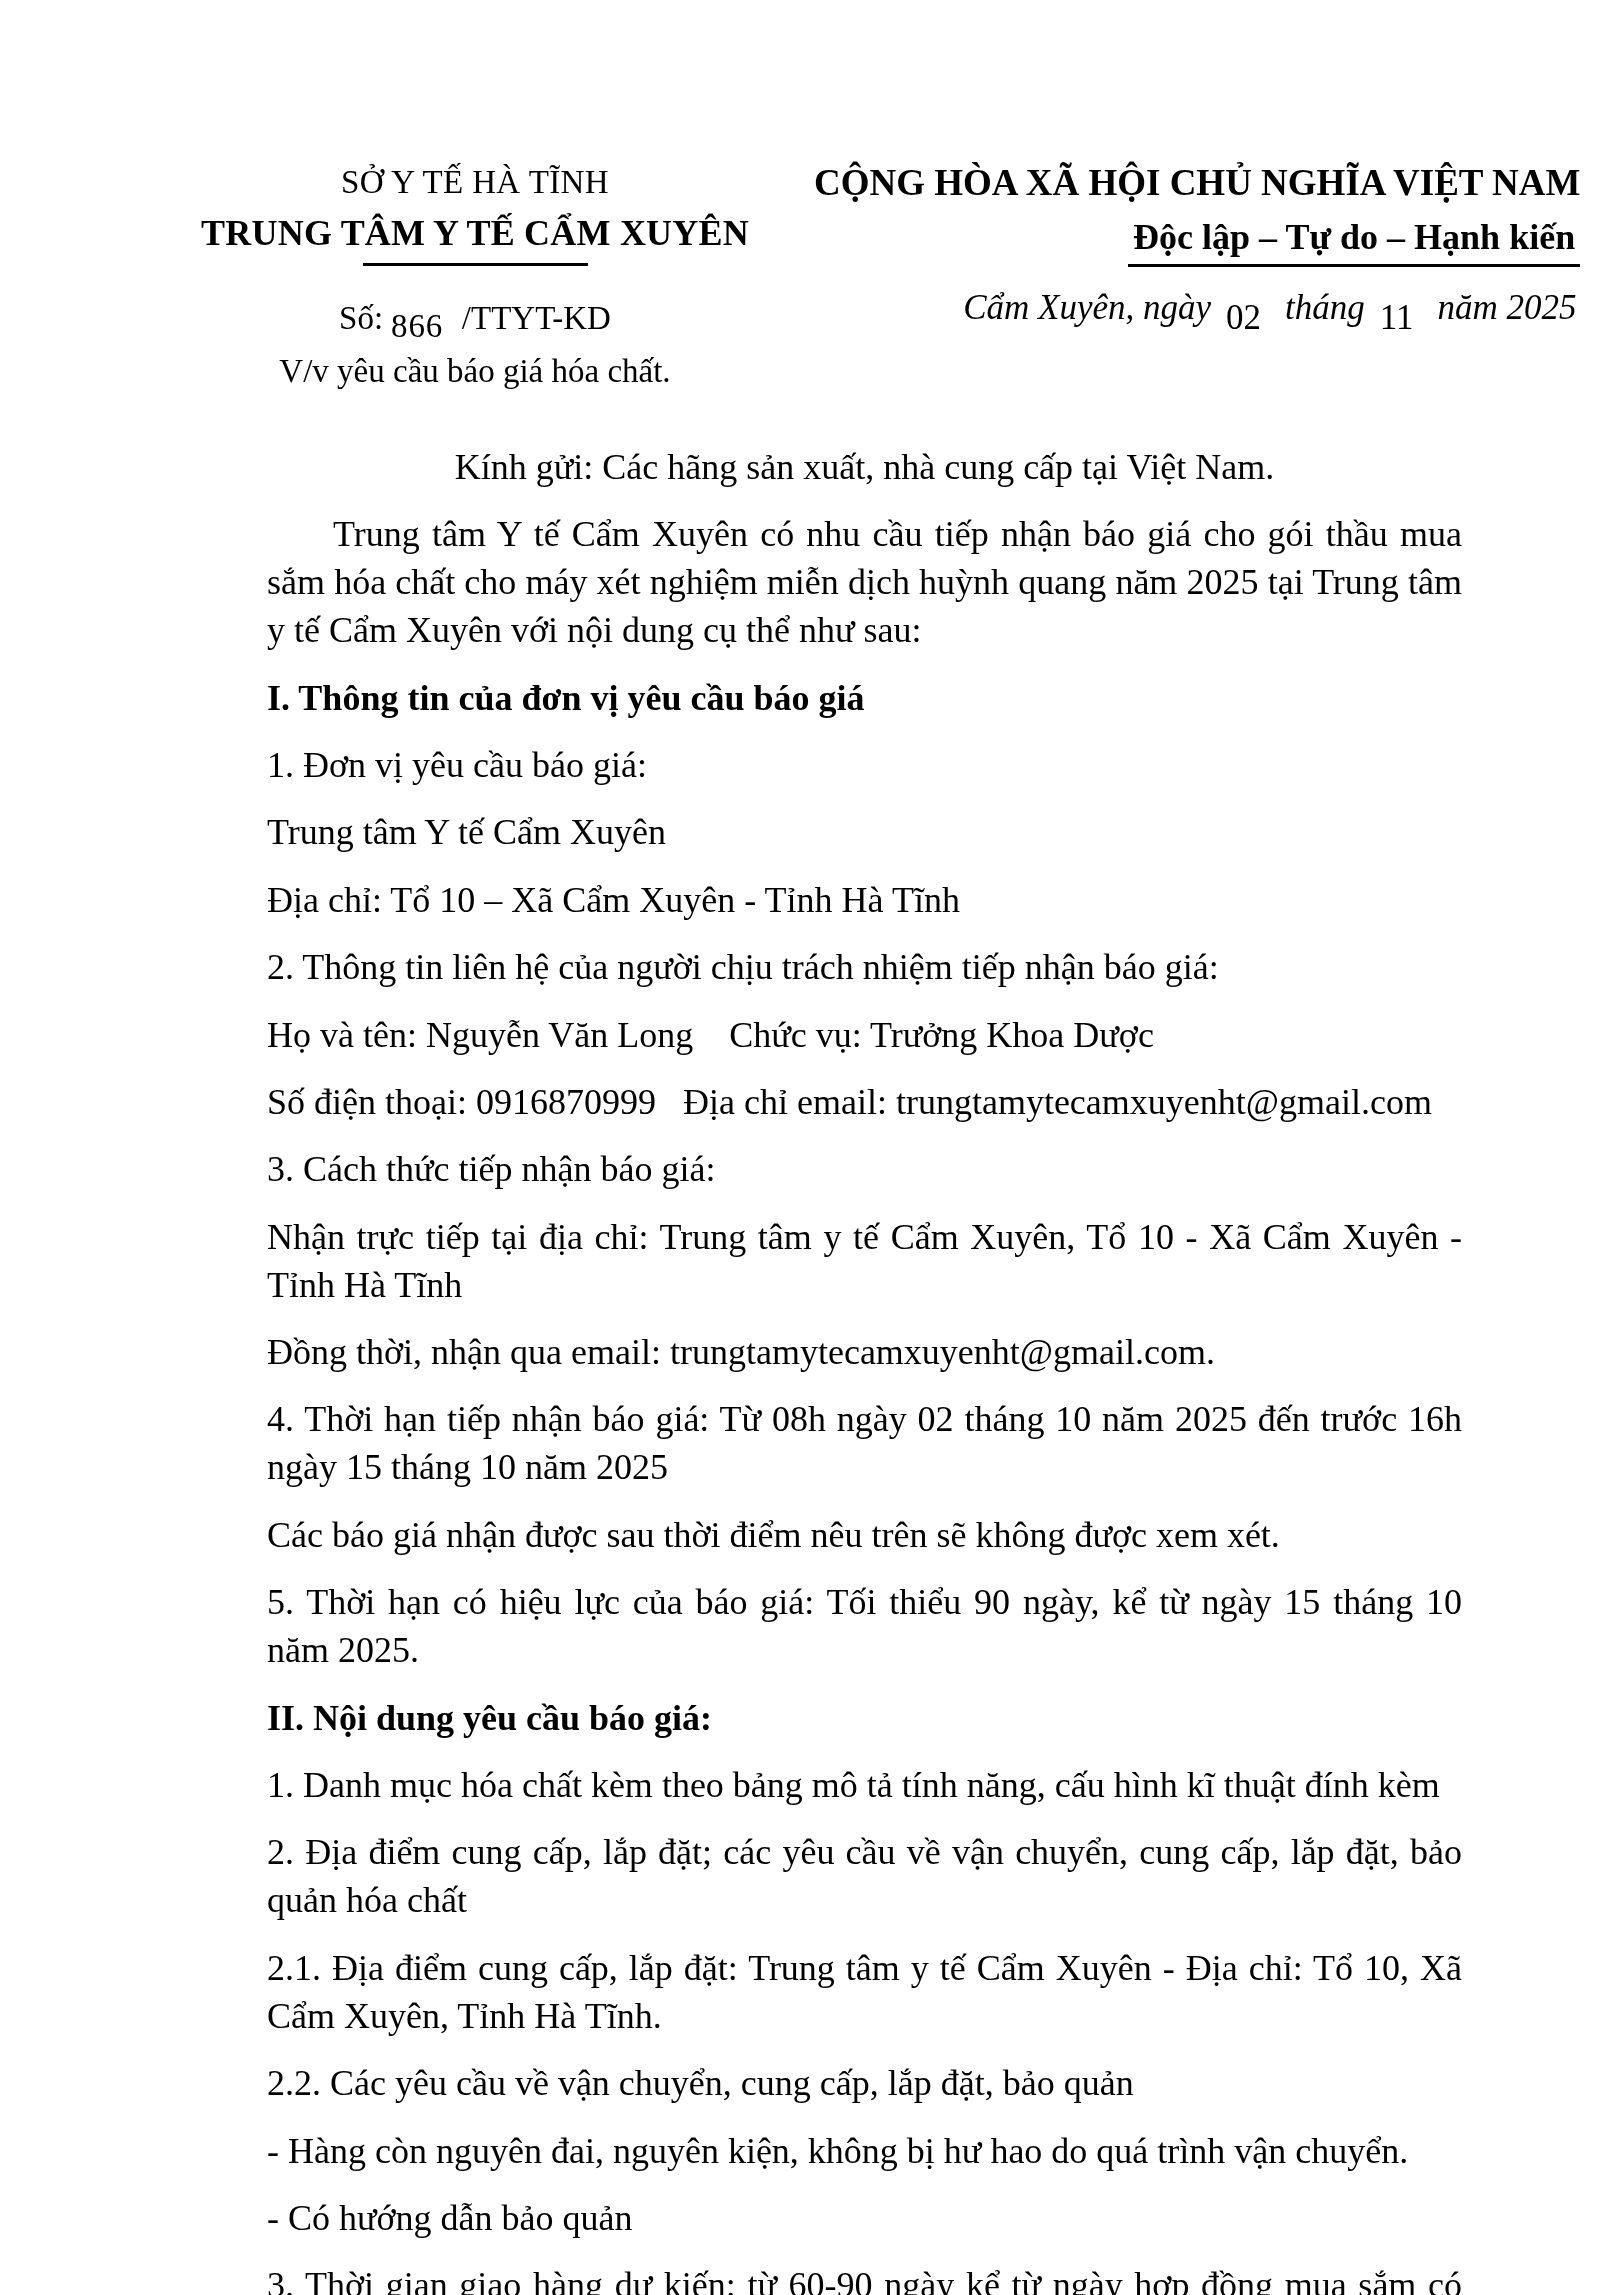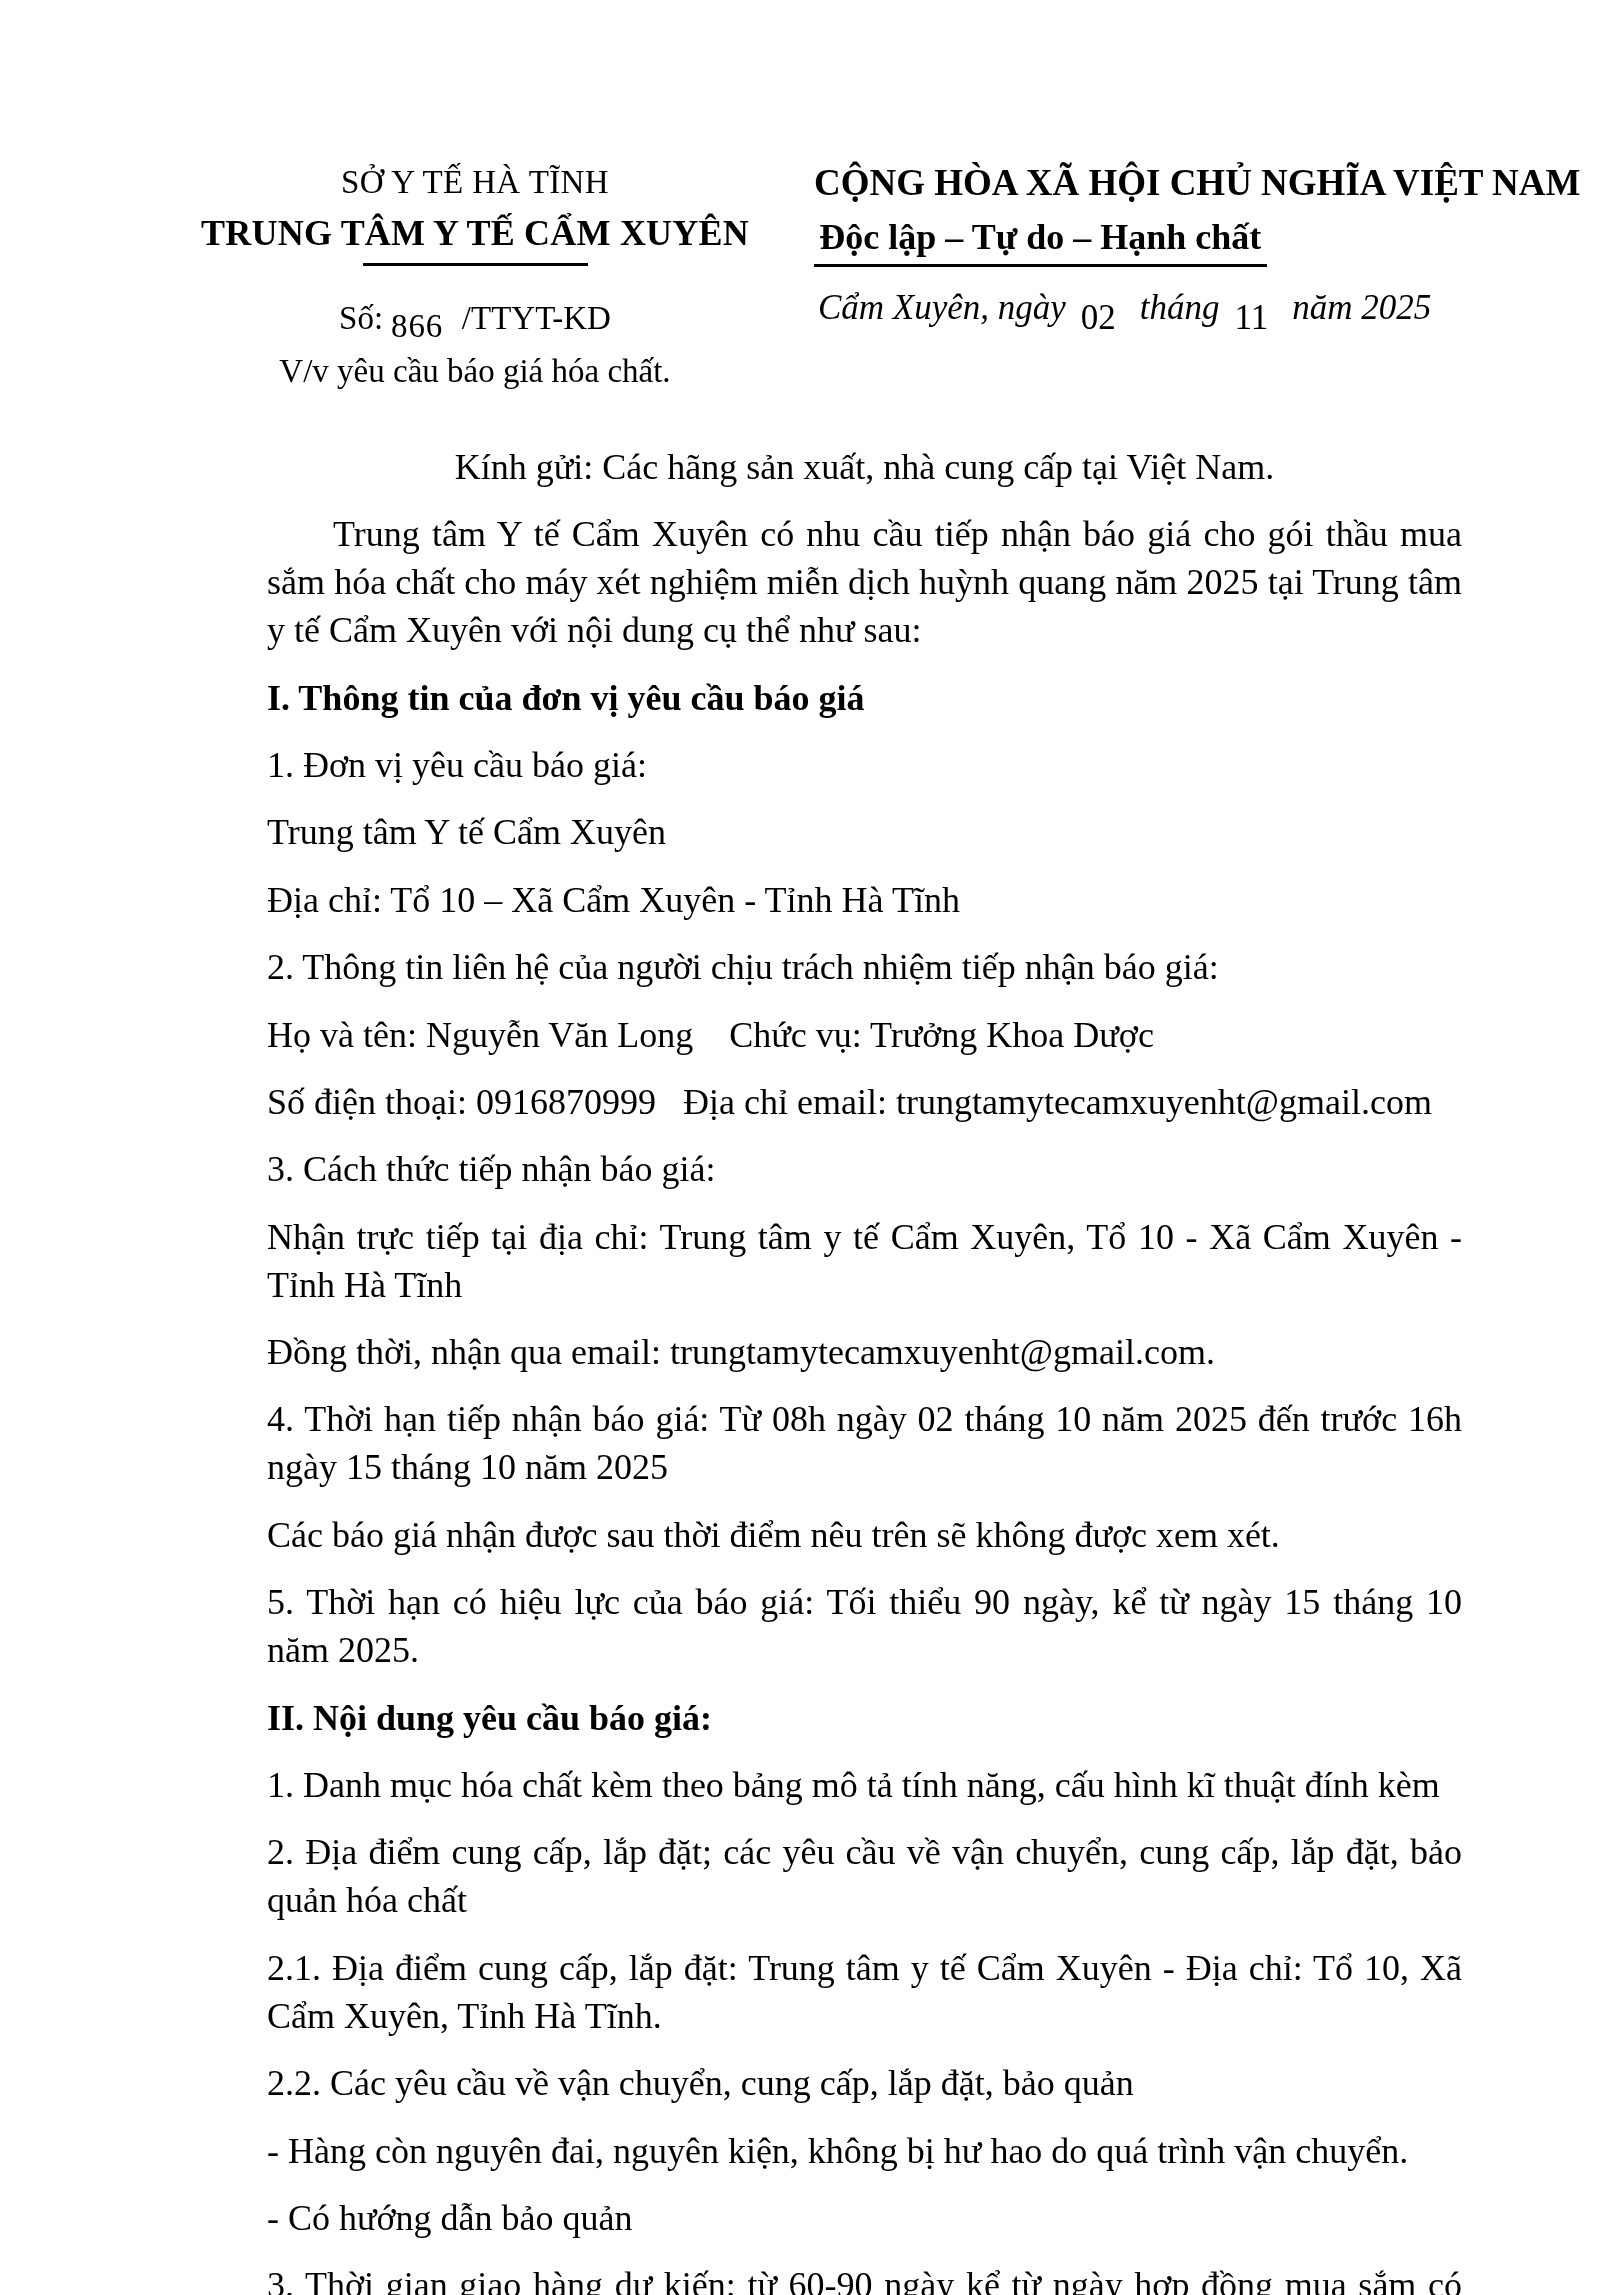--- a/index.html
+++ b/index.html
@@ -18,21 +18,21 @@
     display: flex;
     padding: 141px 84px 0 132px;
     align-items: flex-start;
   }
   .header-left {
     flex: 0 0 662px;
     text-align: center;
   }
   .header-right {
     flex: 1 1 auto;
-    text-align: left;
+    text-align: right;
   }
   .dept {
     font-size: 33px;
     line-height: 42px;
     letter-spacing: 0.4px;
   }
   .org {
     font-size: 36px;
     line-height: 44px;
     font-weight: bold;
@@ -116,21 +116,21 @@
       <div class="org-underline"></div>
       <div class="ref-line">
         <span>Số:</span><span class="ref-num">866</span><span class="ref-suffix">/TTYT-KD</span>
       </div>
       <div class="subject">V/v yêu cầu báo giá hóa chất.</div>
     </div>
 
     <div class="header-right">
       <div class="motto1">CỘNG HÒA XÃ HỘI CHỦ NGHĨA VIỆT NAM</div>
       <div>
-        <span class="motto2">Độc lập – Tự do – Hạnh chất</span>
+        <span class="motto2">Độc lập – Tự do – Hạnh kiến</span>
       </div>
       <div class="dateline">
         <span>Cẩm Xuyên, ngày</span><span class="drop-num">02</span><span>tháng</span><span class="drop-num">11</span><span>năm 2025</span>
       </div>
     </div>
 
   </header>
 
   <main class="doc-body">
 

